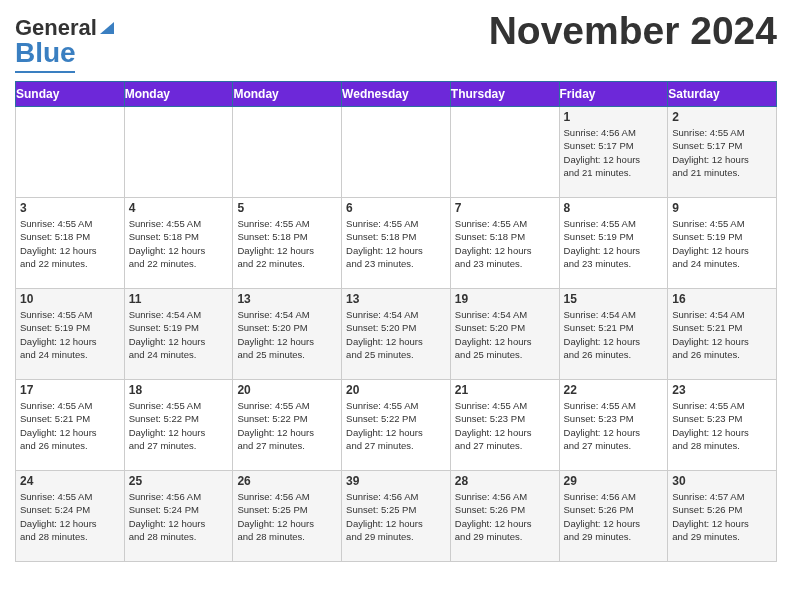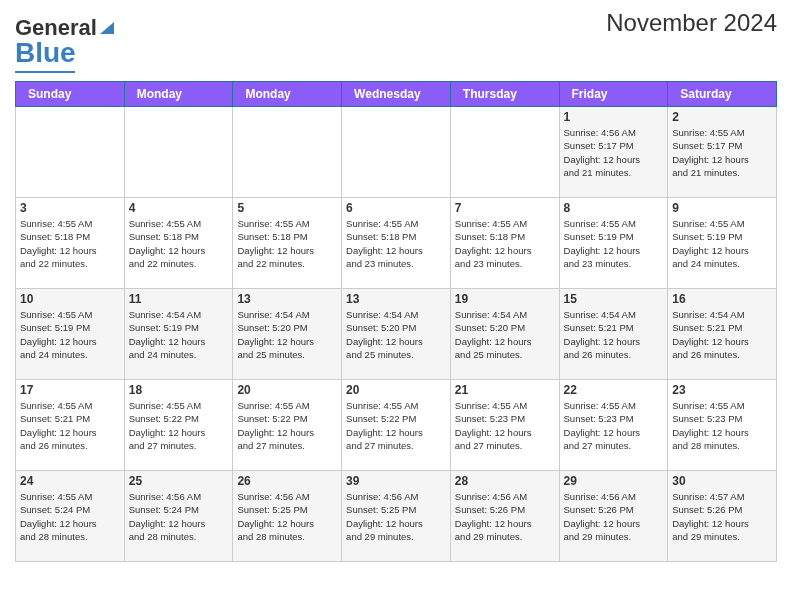--- a/index.html
+++ b/index.html
@@ -32,42 +32,42 @@
     .logo-line {
       width: 60px;
       height: 2px;
       background: #3a7fc1;
       margin-top: 2px;
     }
     .title-area {
       text-align: right;
     }
     .month-title {
-      font-size: 24px;
-      font-weight: normal;
+      font-size: 39px;
+      font-weight: bold;
       color: #333;
       line-height: 1.1;
     }
     .subtitle {
       font-size: 16px;
       color: #555;
     }
     .calendar {
       flex: 1;
       border: 1px solid #ccc;
       border-collapse: collapse;
       width: 100%;
       table-layout: fixed;
     }
     .calendar thead tr th {
-      background: #8b5cf6;
+      background: #6d28d9;
       color: #fff;
       font-size: 12px;
       font-weight: bold;
-      padding: 5px 12px;
+      padding: 5px 0;
       border: 1px solid #2a6fa0;
       text-align: left;
     }
     .calendar tbody tr td {
       border: 1px solid #ccc;
       vertical-align: top;
       padding: 3px 4px;
       font-size: 10px;
       color: #333;
       width: 14.28%;

